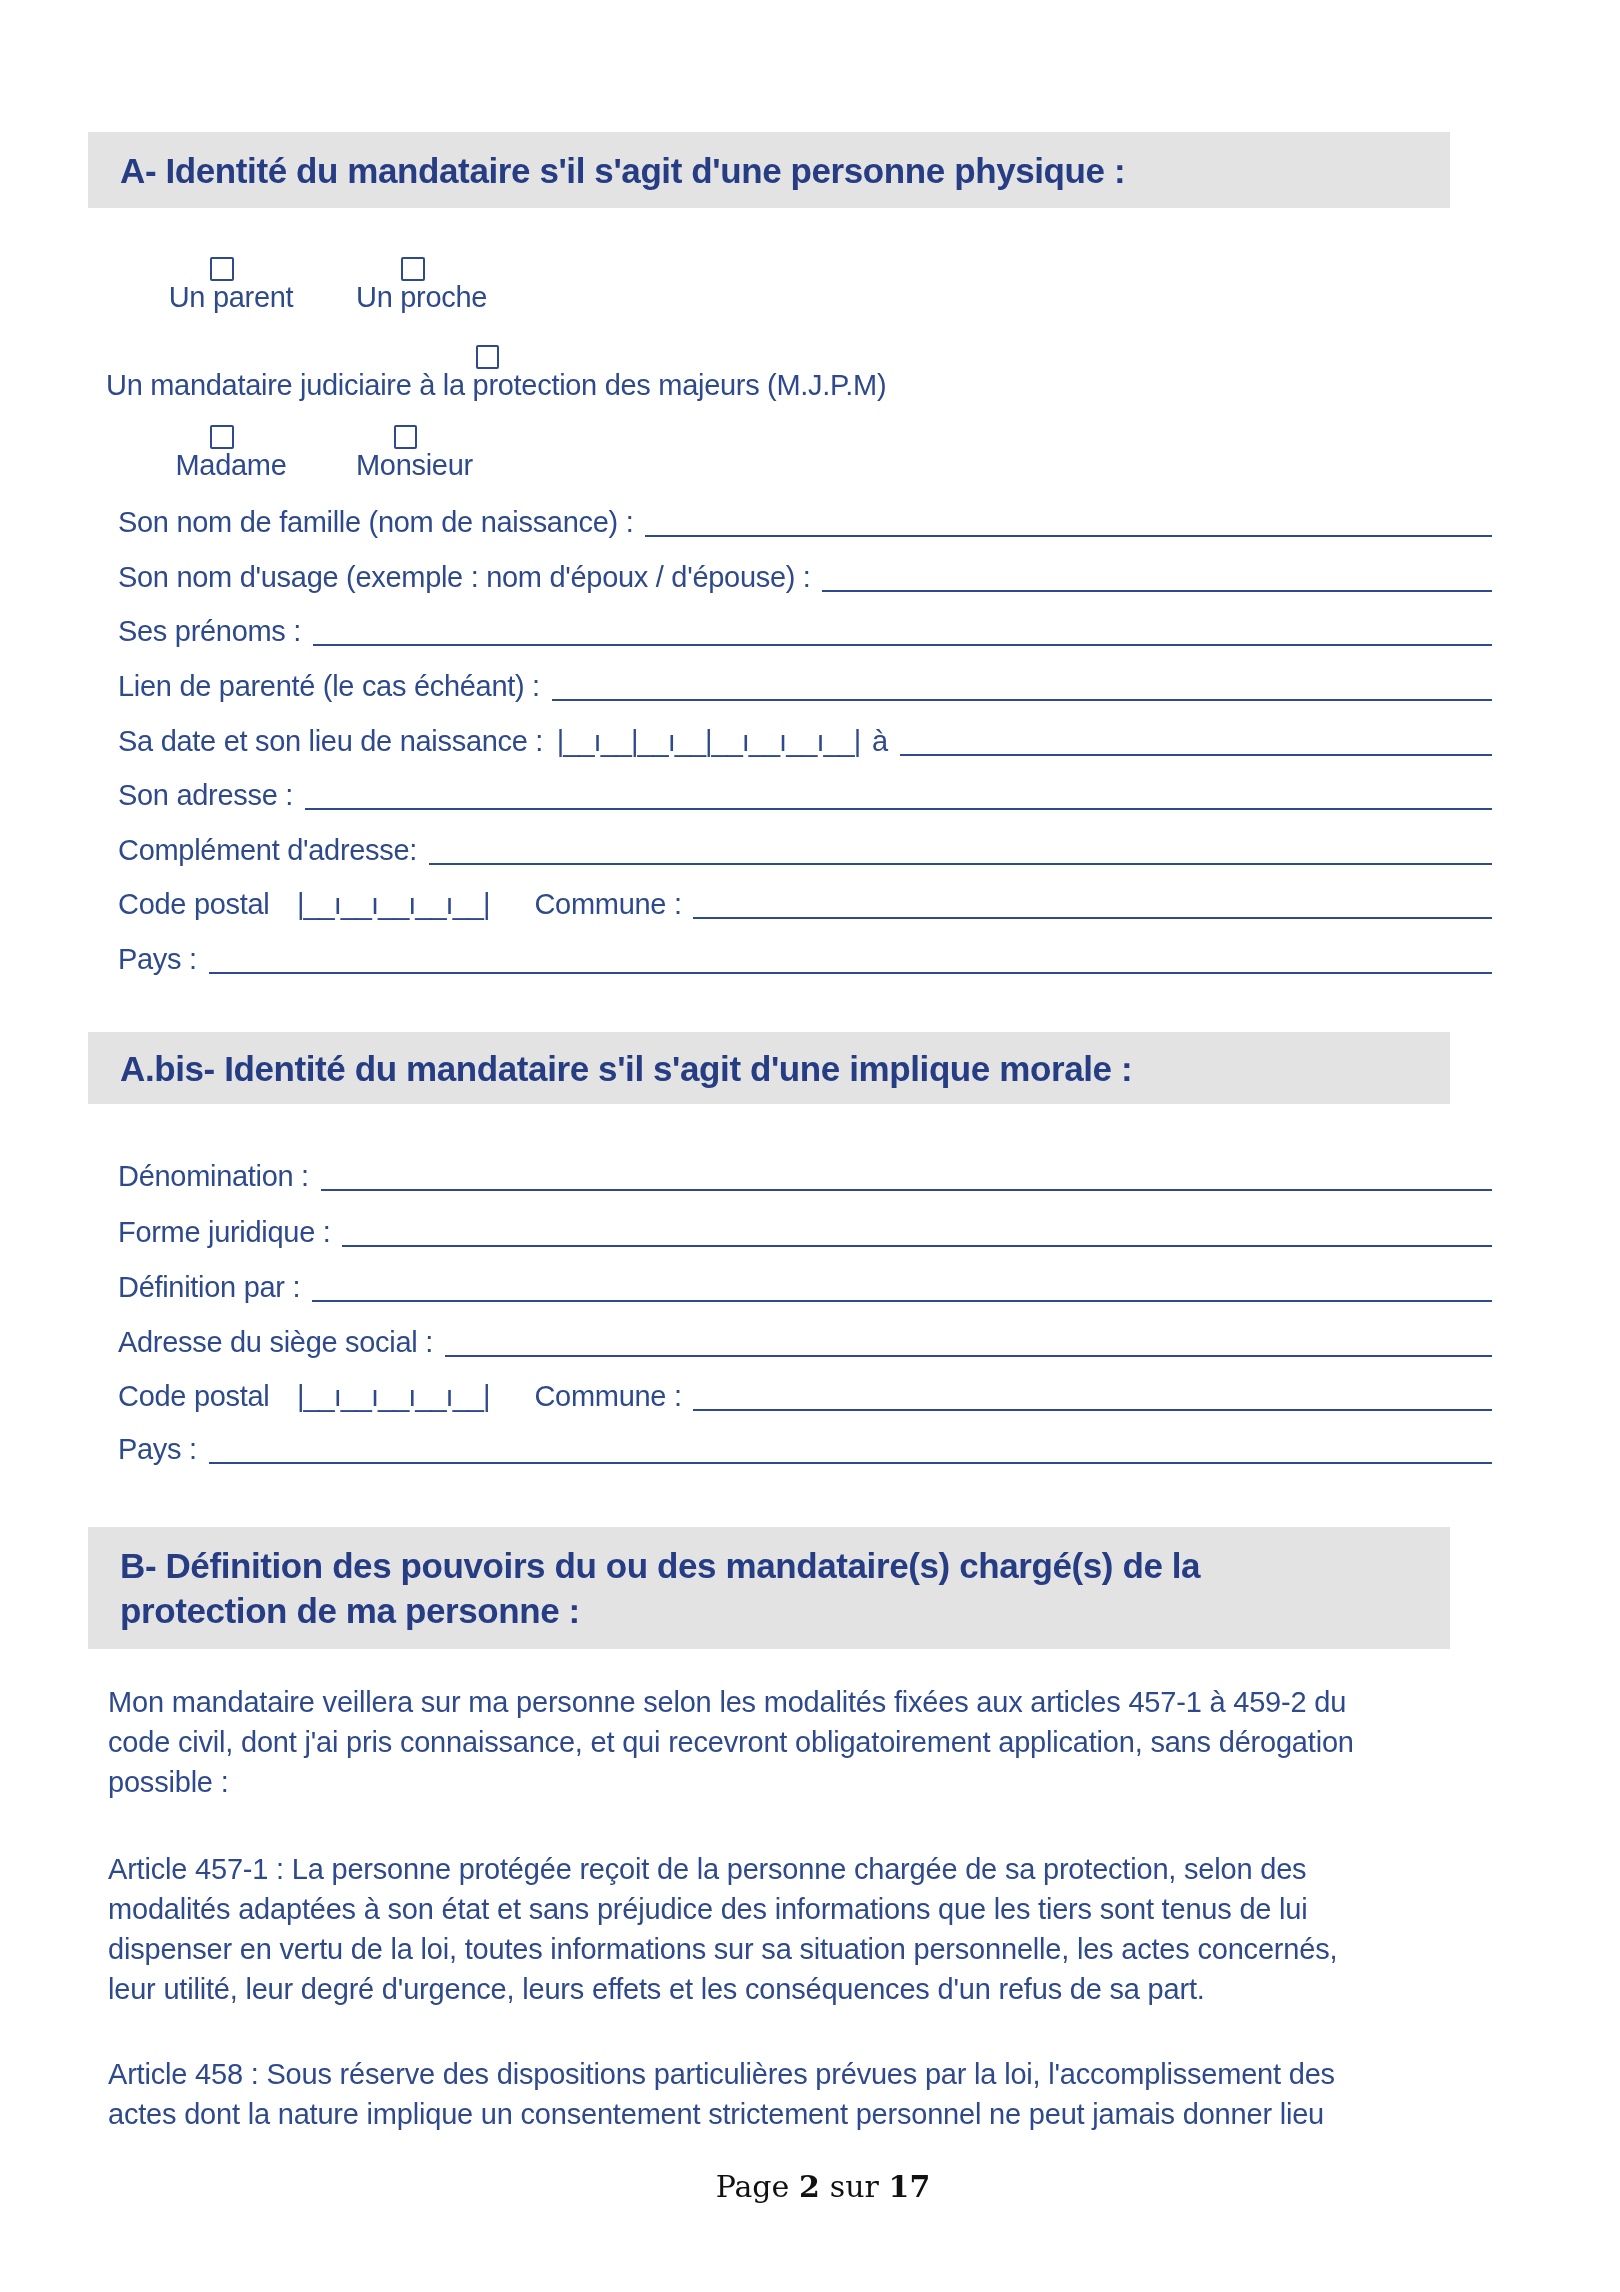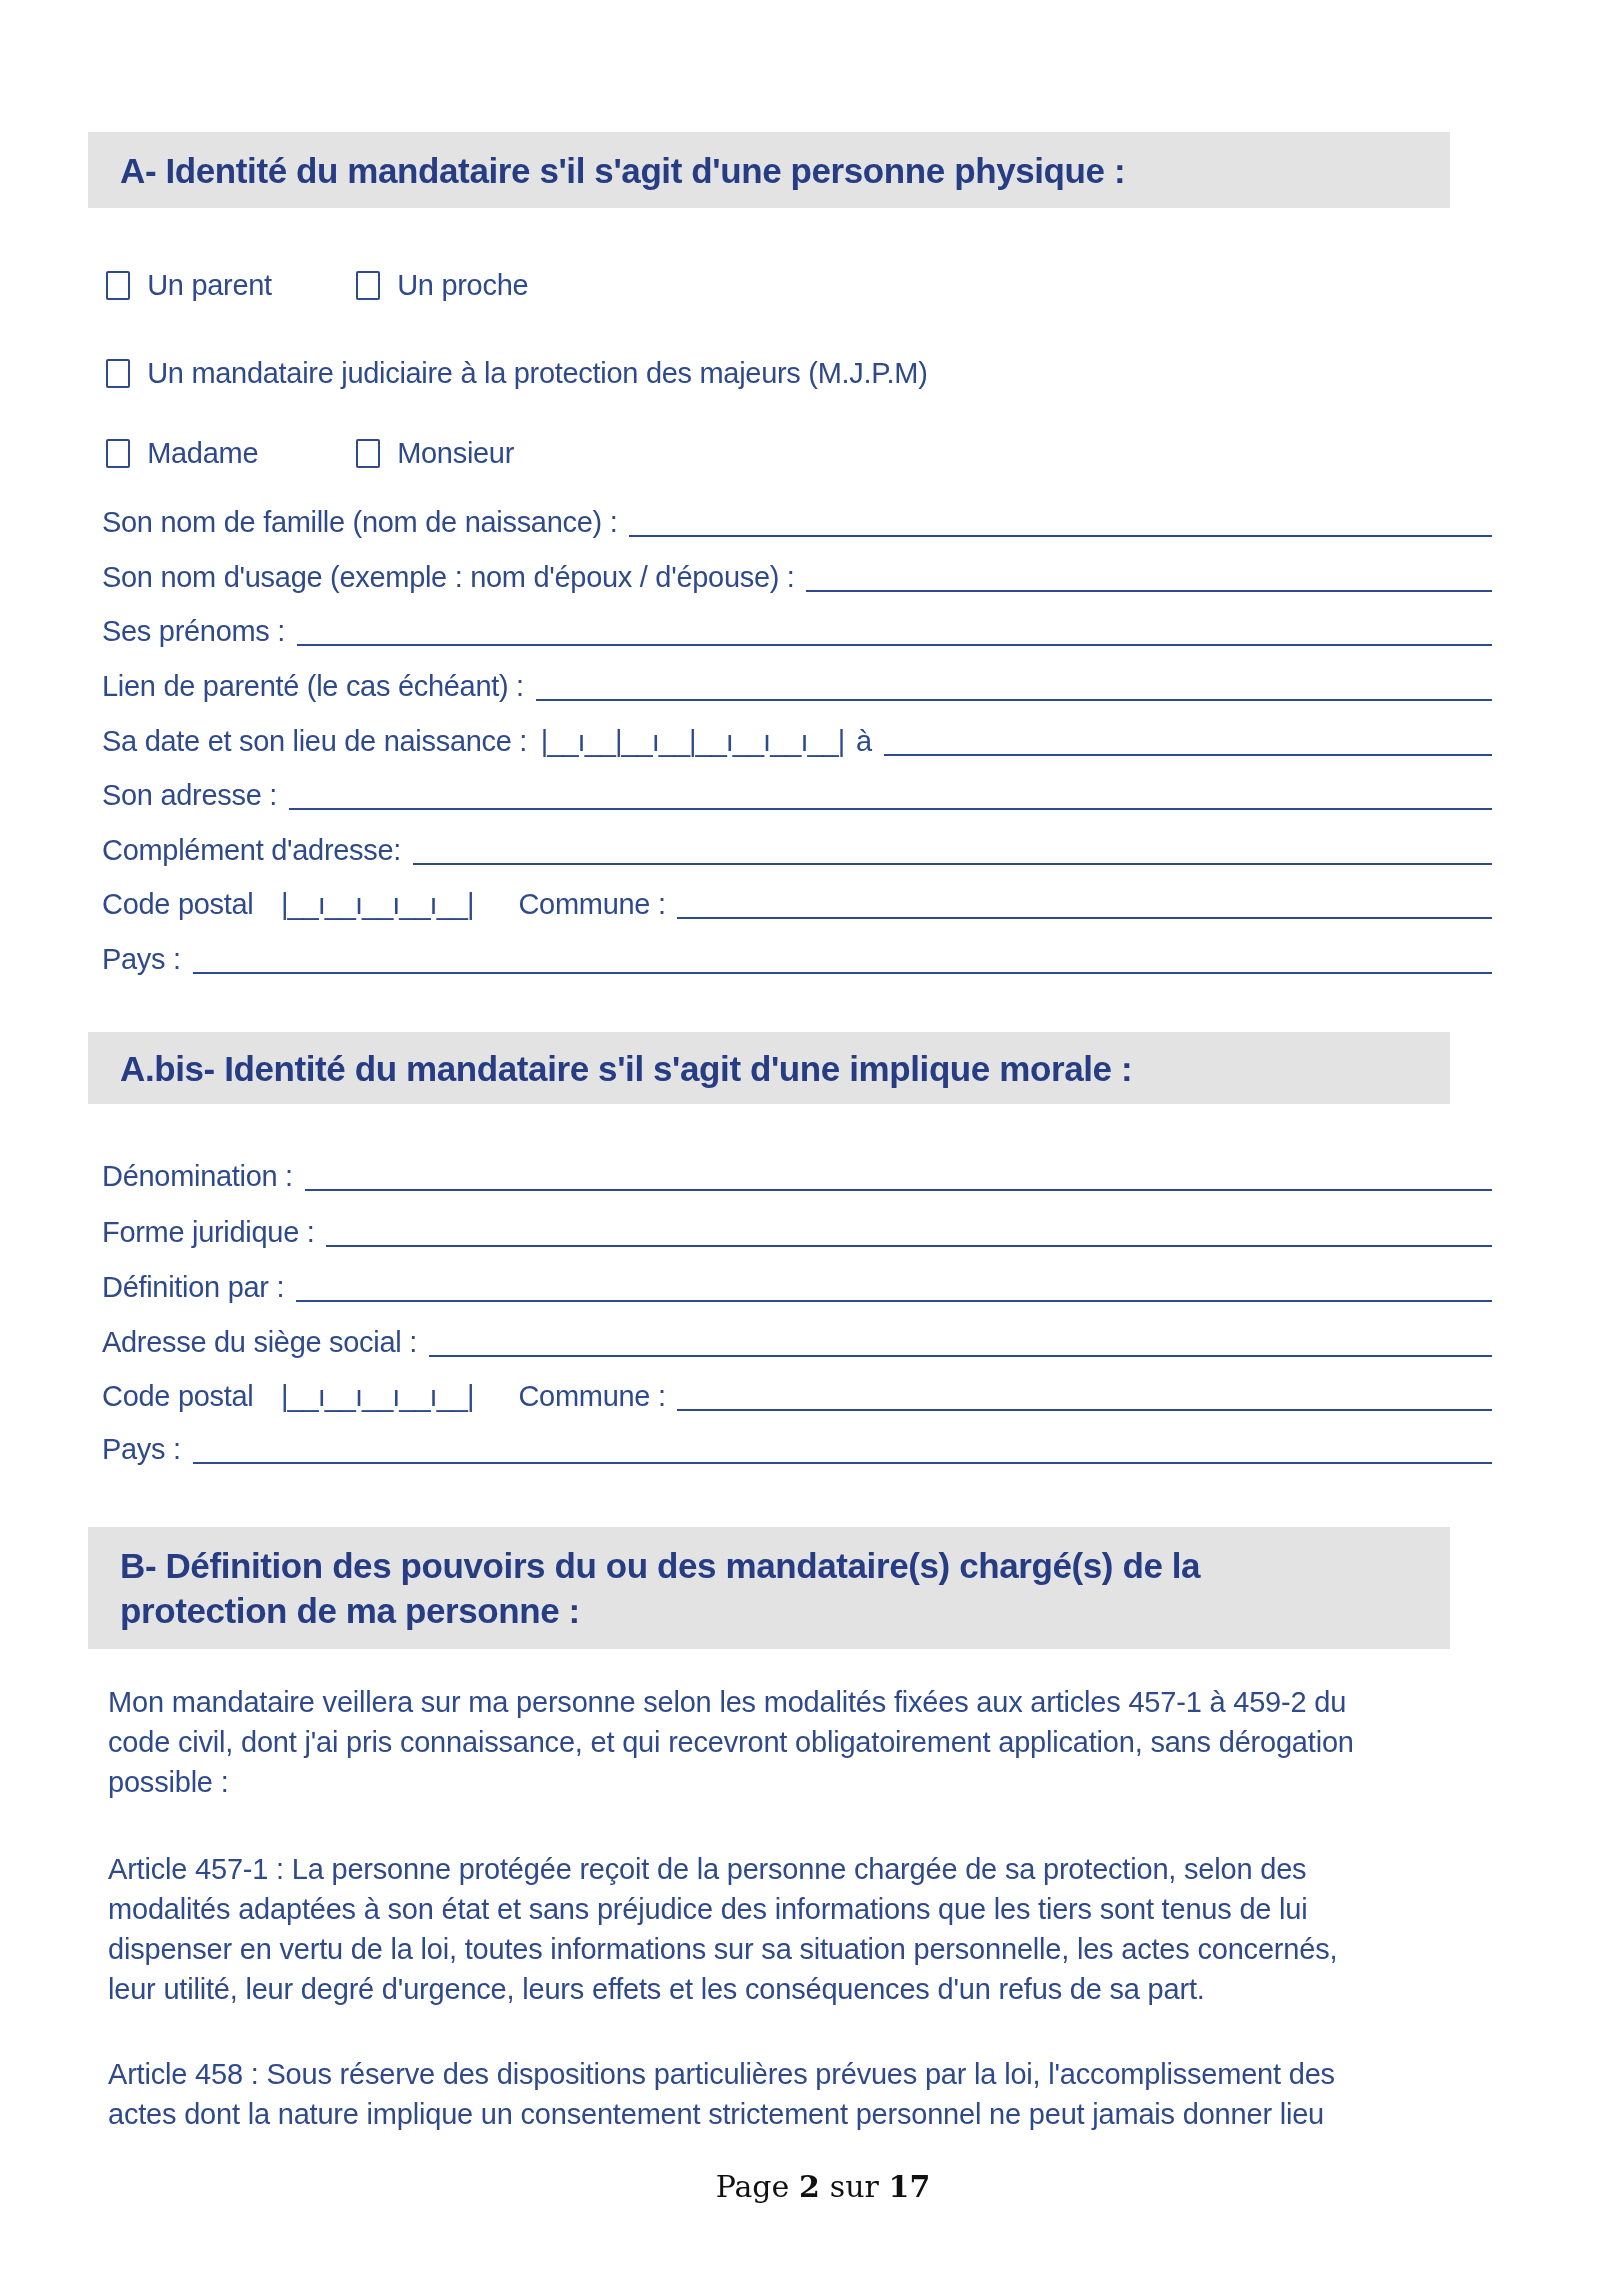--- a/index.html
+++ b/index.html
@@ -23,35 +23,35 @@
     font-size:35px;font-weight:700;color:#263d84;
     letter-spacing:-0.4px;line-height:45px;
     white-space:pre-line;
   }
   #band-a{top:132px;height:76px;}
   #band-abis{top:1032px;height:72px;}
   #band-b{top:1527px;height:122px;align-items:center;}
 
   
   .cb-row{position:absolute;left:106px;display:flex;align-items:center;height:31px;}
-  .cb-item{display:flex;align-items:center;}
+  .cb-item{display:flex;align-items:center;flex-direction:column;}
   .cb-item.col1{width:250px;}
   .cb{
     width:19.6px;height:25.5px;flex:0 0 19.6px;
     border:2px solid #2e4a8c;border-radius:2px;
     background:#fff;margin-right:17.6px;
   }
   .cb-label{font-size:29px;letter-spacing:-0.3px;white-space:nowrap;}
   #cb-row-1{top:270px;}
   #cb-row-2{top:358px;}
   #cb-row-3{top:438px;}
 
   
   .f-row{
-    position:absolute;left:102px;right:154px;
+    position:absolute;left:118px;right:154px;
     display:flex;align-items:flex-end;height:43px;text-align:center;
   }
   .lbl{white-space:nowrap;font-size:29px;letter-spacing:-0.3px;line-height:35px;}
   .boxes{
     white-space:nowrap;font-size:29px;letter-spacing:-1px;
     margin-left:13.7px;line-height:35px;
   }
   .wline{
     flex:1;height:0;border-bottom:2.9px solid #2e4a8c;
     margin-left:11.8px;margin-bottom:2.9px;

